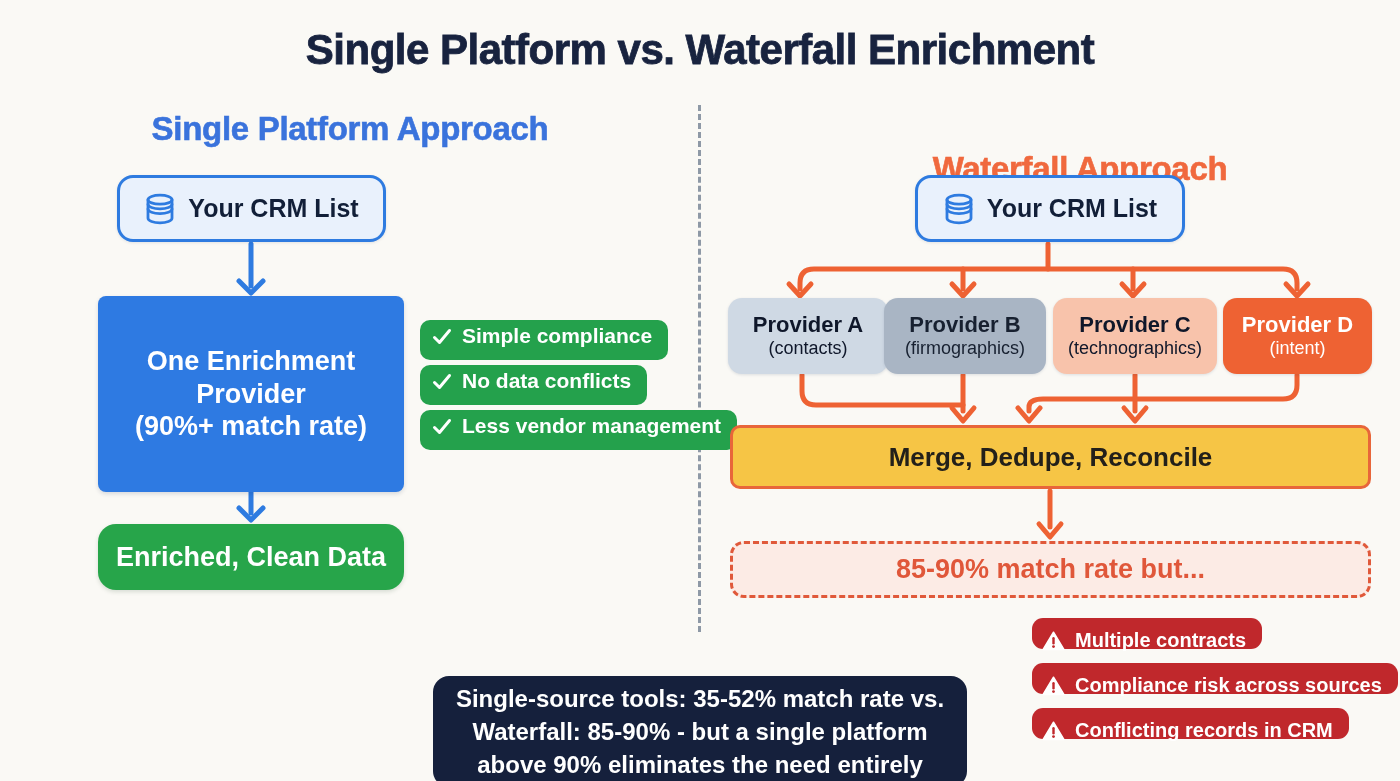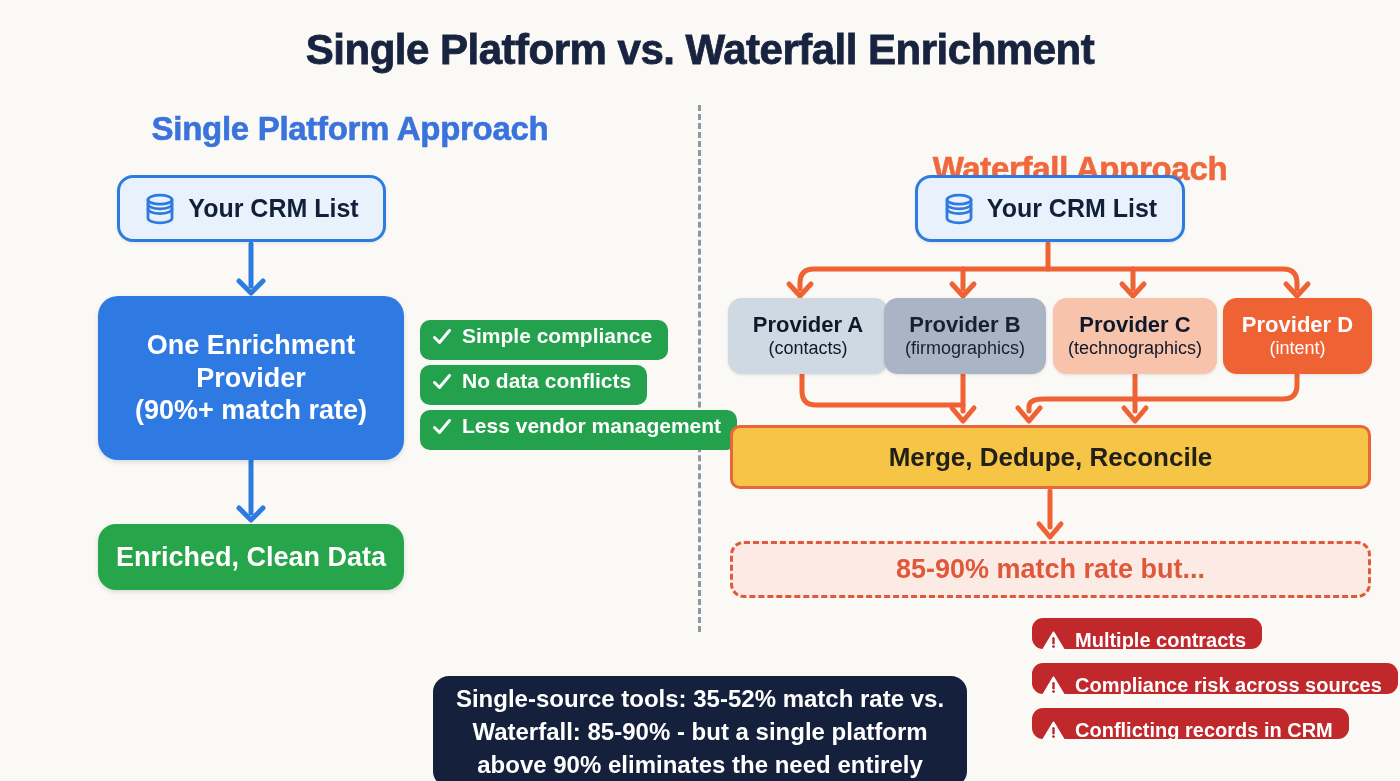--- a/index.html
+++ b/index.html
@@ -41,22 +41,22 @@
     background:#e9f1fc; border:3.5px solid #2e7be0; border-radius:16px;
     display:flex; align-items:center; justify-content:center; gap:12px;
     box-shadow:0 1px 3px rgba(20,40,80,.10);
   }
   .crm-box.left  { left:117px; top:175px; width:269px; }
   .crm-box.right { left:915px; top:175px; width:270px; }
   .crm-box .label { font-size:25px; font-weight:bold; color:#121f38; }
 
   
   .one-provider {
-    position:absolute; left:98px; top:296px; width:306px; height:164px;
-    background:#2e7ae2; border-radius:20px;
+    position:absolute; left:98px; top:296px; width:306px; height:196px;
+    background:#2e7ae2; border-radius:8px;
     display:flex; flex-direction:column; align-items:center; justify-content:center;
     text-align:center; color:#fff; font-weight:bold; font-size:27px; line-height:1.22;
     padding:4px 20px; box-shadow:0 2px 4px rgba(20,40,80,.15);
   }
   .benefit {
     position:absolute; left:420px; height:40px;
     background:#24a14c; color:#fff; border-radius:10px;
     display:inline-flex; align-items:center; gap:10px;
     padding:0 16px 8px 12px; font-size:21px; font-weight:bold;
     white-space:nowrap;

